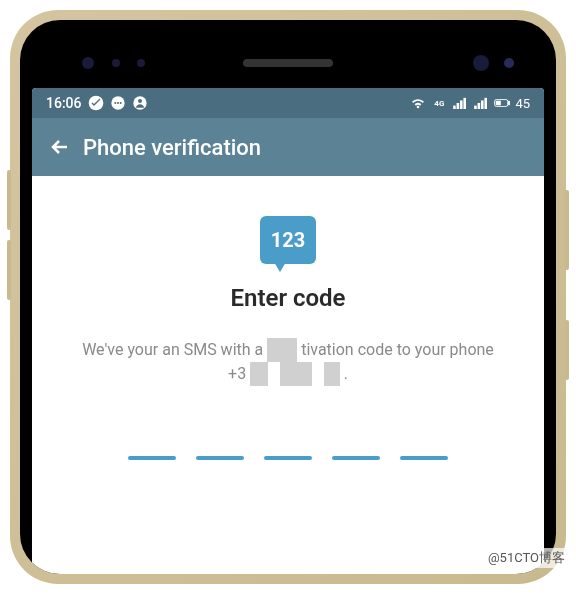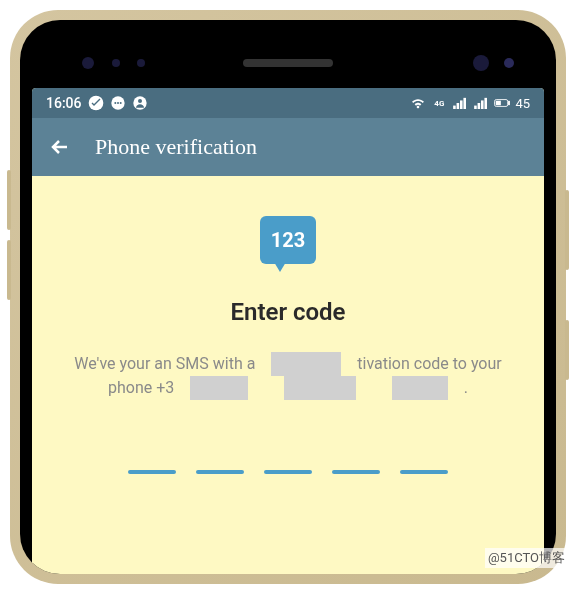--- a/index.html
+++ b/index.html
@@ -76,21 +76,21 @@
     }
     .sensor2 {
       position: absolute;
       left: 105px;
       width: 8px;
       height: 8px;
       background: #1a1a3a;
       border-radius: 50%;
     }
     .screen {
-      background: #fef9c3;
+      background: #ffffff;
       border-radius: 4px 4px 0 0;
       overflow: hidden;
       height: 486px;
     }
     .status-bar {
       height: 30px;
       background: #4a6d80;
       color: #fff;
       display: flex;
       align-items: center;
@@ -119,22 +119,21 @@
       gap: 5px;
       font-size: 13px;
     }
     .app-bar {
       height: 58px;
       background: #5c8296;
       color: #fff;
       display: flex;
       align-items: center;
       padding: 0 16px;
-      gap: 23px;
-      font-family: Liberation Serif, serif;
+      gap: 11px;
     }
     .back-btn {
       cursor: pointer;
       display: flex;
       align-items: center;
     }
     .app-title {
       font-size: 22px;
       font-weight: 500;
     }
@@ -165,35 +164,34 @@
       width: 0;
       height: 0;
       border-left: 6px solid transparent;
       border-right: 6px solid transparent;
       border-top: 10px solid #4a9dc9;
     }
     .enter-code {
       font-size: 24px;
       font-weight: 600;
       color: #2a2a2a;
-      margin-top: 34px;
+      margin-top: 20px;
       margin-bottom: 26px;
     }
     .description {
       font-size: 16px;
       color: #8a8a8a;
       line-height: 1.5;
       padding: 0 10px;
     }
     .masked {
       display: inline-block;
       background: #d0d0d0;
       color: transparent;
-      margin: 0 16px;
-      padding-left: 40px;
+      margin: 0 4px;
     }
     .code-inputs {
       display: flex;
       justify-content: center;
       gap: 20px;
       margin-top: 70px;
     }
     .code-input {
       width: 48px;
       height: 4px;

